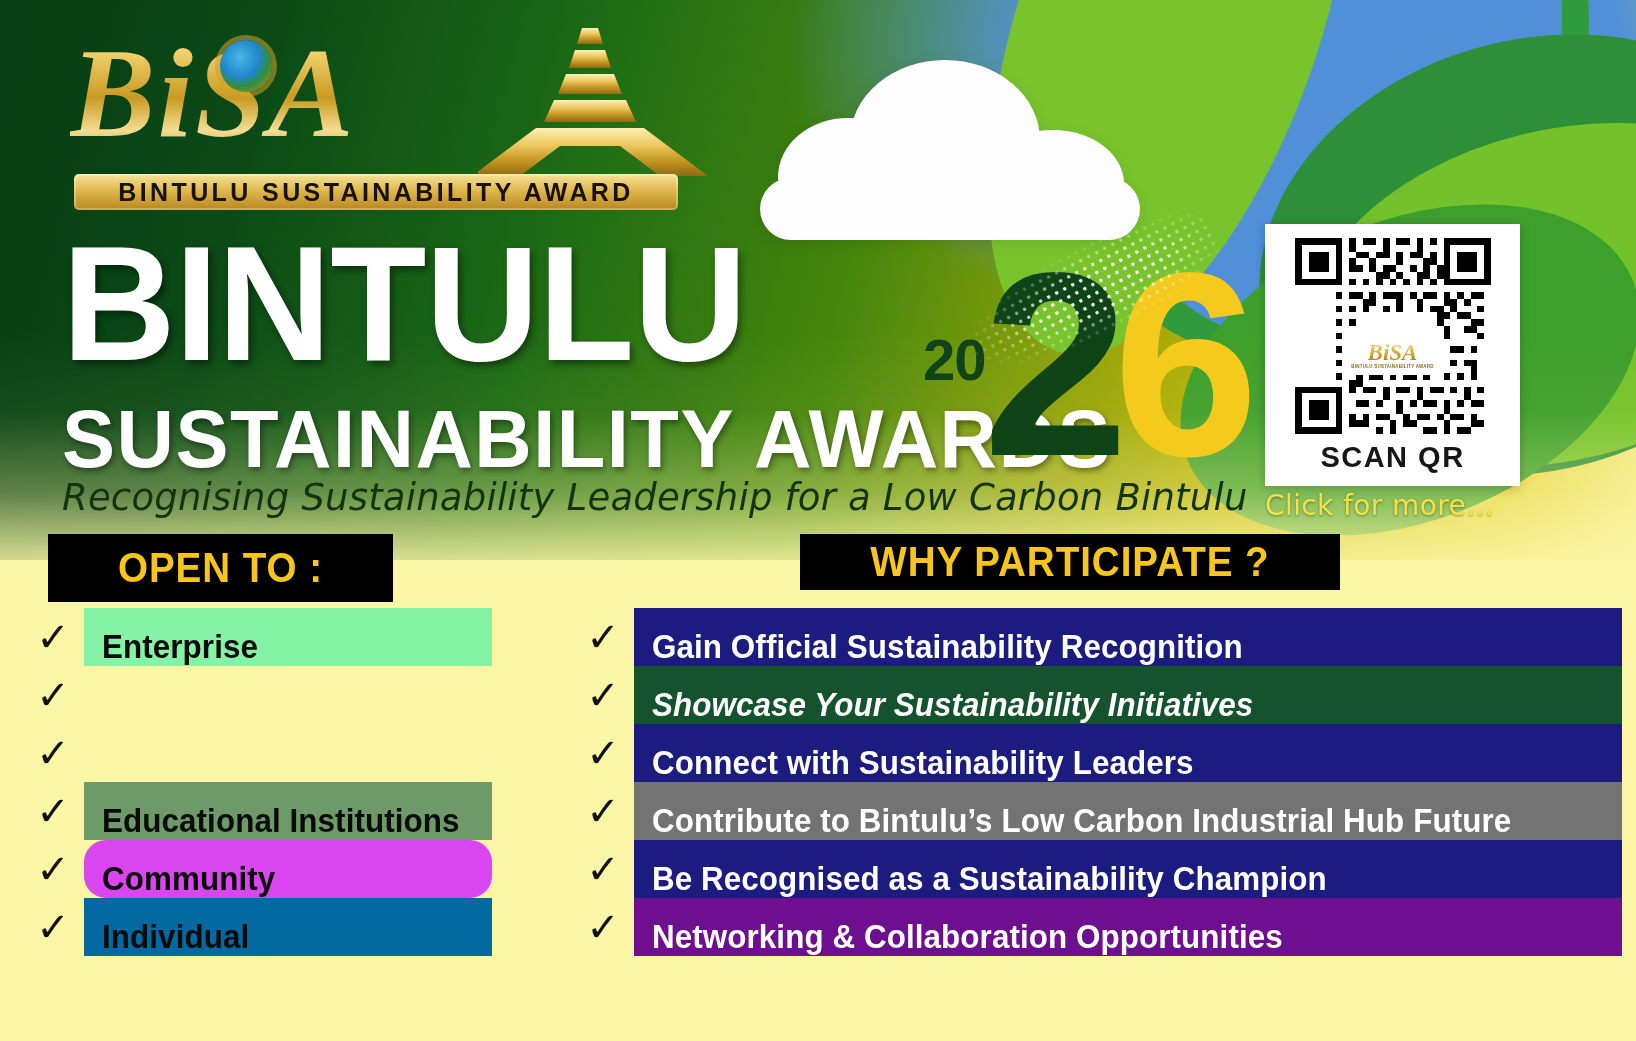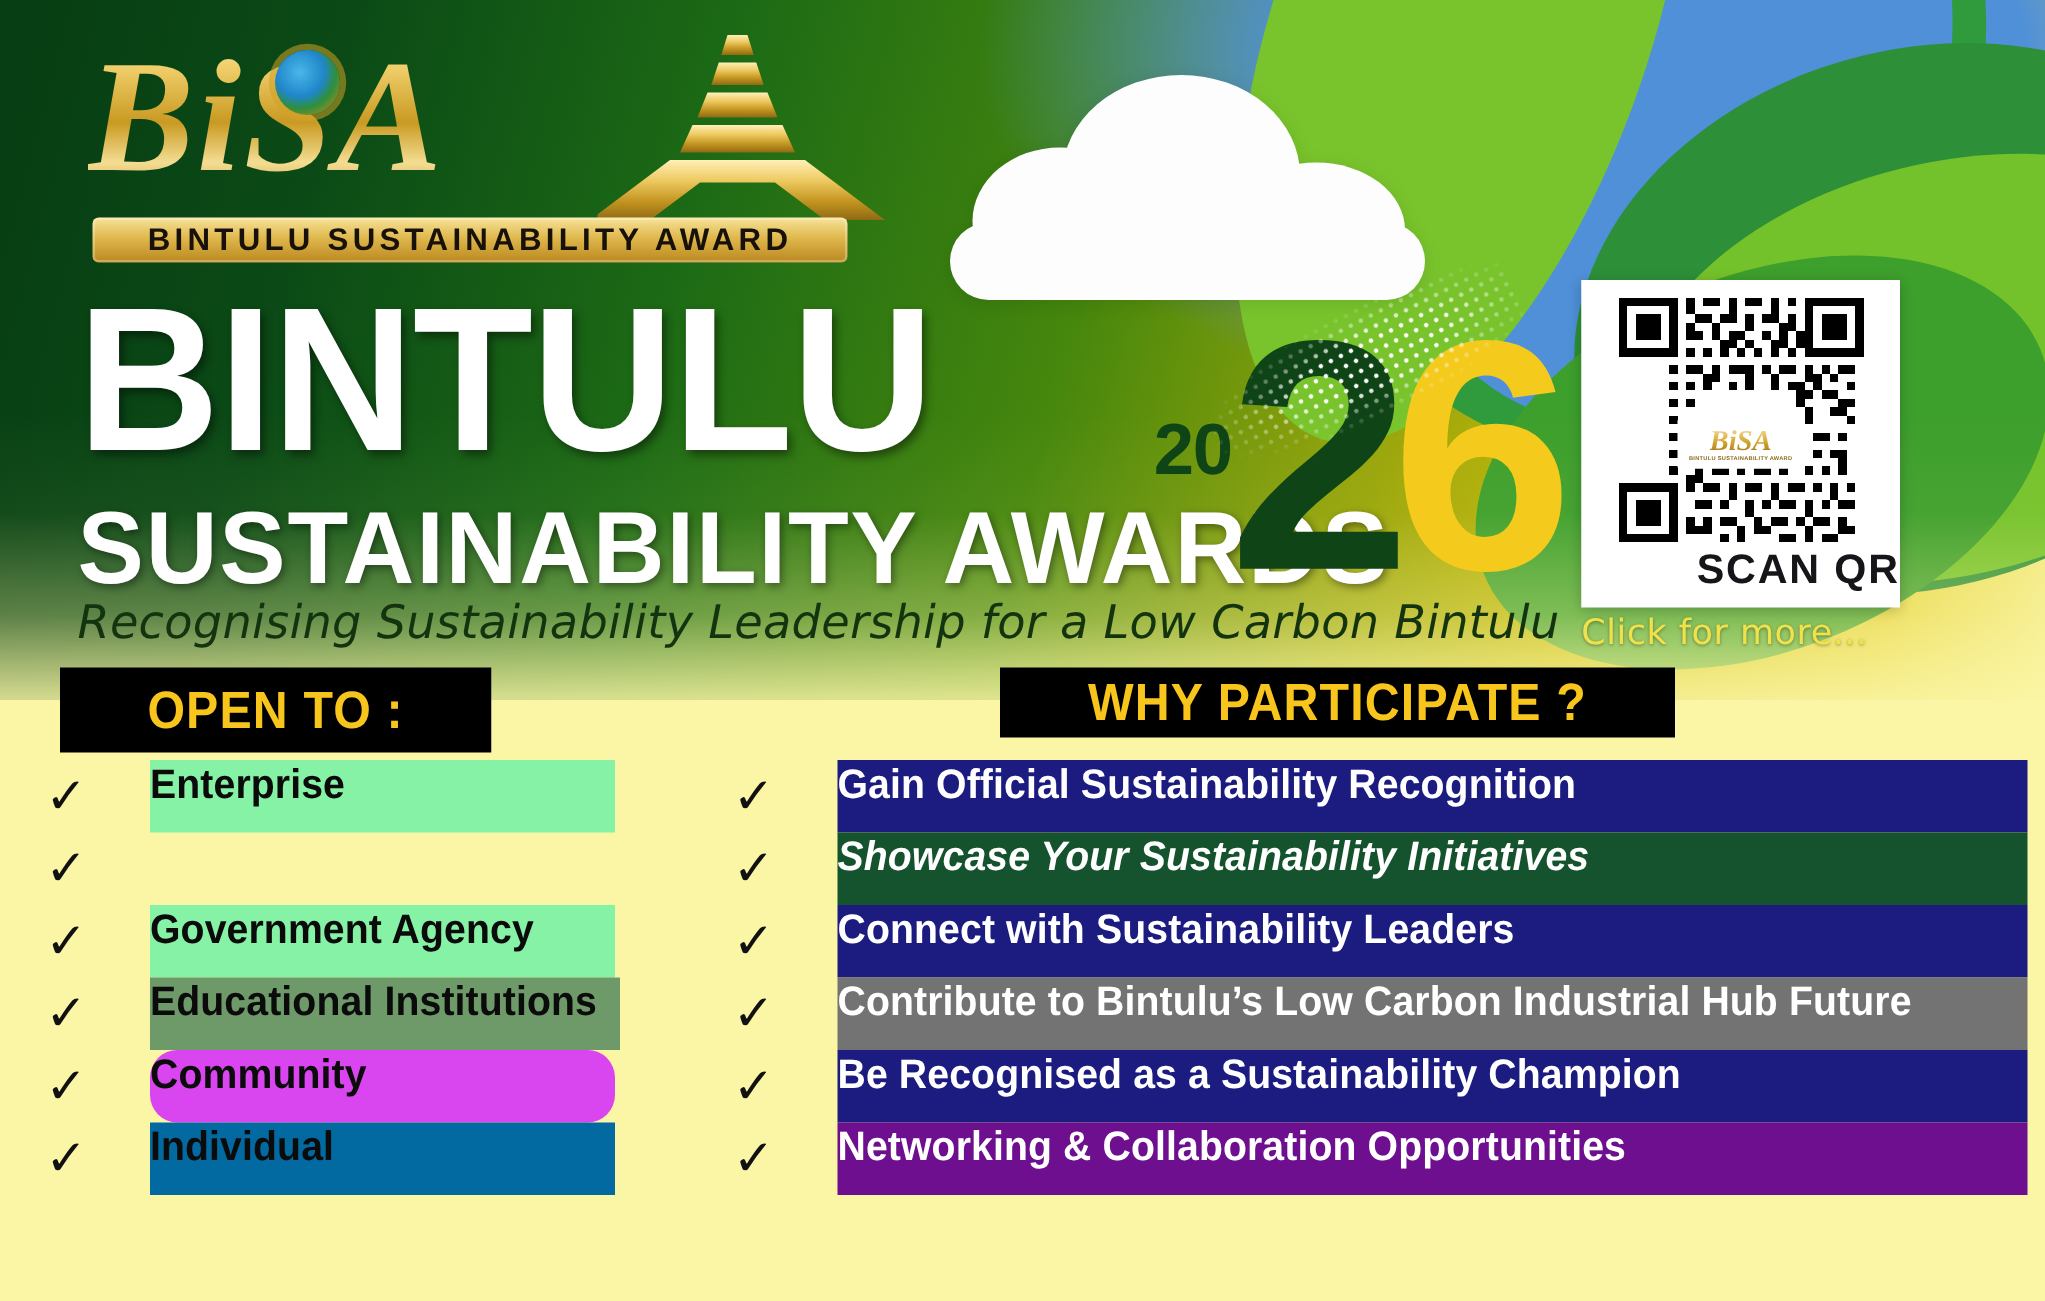--- a/index.html
+++ b/index.html
@@ -244,23 +244,23 @@
     font-size: 4.5px;
     font-weight: bold;
     letter-spacing: 0.25px;
     color: #8a6a18;
     white-space: nowrap;
   }
   .qr-label {
     position: absolute;
     left: 0; bottom: 12px;
     width: 255px;
-    text-align: right;
-    font-family: "Liberation Sans", sans-serif;
-    font-size: 33px;
+    text-align: center;
+    font-family: "Liberation Sans", sans-serif;
+    font-size: 29px;
     font-weight: bold;
     letter-spacing: 1.5px;
     color: #15151a;
   }
   .qr-click {
     position: absolute;
     left: 1265px; top: 489px;
     width: 255px;
     text-align: left;
     font-family: "DejaVu Sans", sans-serif;
@@ -312,22 +312,22 @@
     color: #111111;
     font-family: "DejaVu Sans", sans-serif;
     line-height: 1;
   }
   #list-open .check { width: 62px; height: 58px; }
   #list-why  .check { width: 62px; height: 58px; }
 
   .pill {
     flex: 1 1 auto;
     display: flex;
-    align-items: flex-start;
-    margin-left: 36px;
+    align-items: flex-end;
+    padding-left: 18px;
   }
   #list-open .pill {
     height: 58px;
     font-family: "Liberation Sans", sans-serif;
     font-size: 33px;
     font-weight: bold;
     color: #0b0b0b;
     letter-spacing: 0.1px;
     transform-origin: left center;
   }
@@ -463,23 +463,20 @@
         <div class="check">✓</div>
         <div class="pill" style="background: rgb(134, 242, 166);">
           <span>Enterprise</span>
         </div>
       </div>
       <div class="row">
         <div class="check">✓</div>
       </div>
       <div class="row">
         <div class="check">✓</div>
-        <div class="pill" style="background: rgb(134, 242, 166);">
-          <span>Government Agency</span>
-        </div>
       </div>
       <div class="row">
         <div class="check">✓</div>
         <div class="pill" style="background: rgb(110, 154, 106);">
           <span>Educational Institutions</span>
         </div>
       </div>
       <div class="row">
         <div class="check">✓</div>
         <div class="pill" style="background: #d946ef; border-radius: 22px;">

